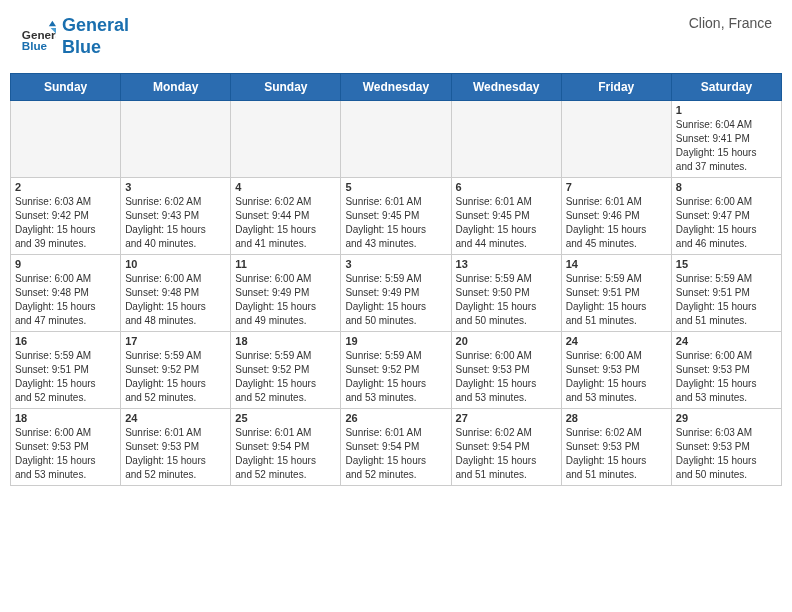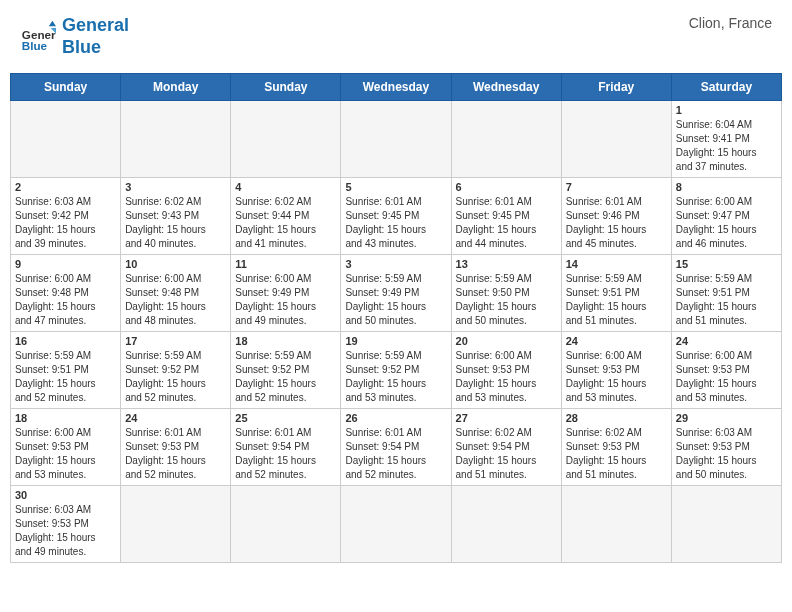--- a/index.html
+++ b/index.html
@@ -242,26 +242,14 @@
         </td>
         <td>
           <span class="day-num">28</span>
           <div class="day-info">Sunrise: 6:02 AM<br>Sunset: 9:53 PM<br>Daylight: 15 hours<br>and 51 minutes.</div>
         </td>
         <td>
           <span class="day-num">29</span>
           <div class="day-info">Sunrise: 6:03 AM<br>Sunset: 9:53 PM<br>Daylight: 15 hours<br>and 50 minutes.</div>
         </td>
       </tr>
-      <tr>
-        <td>
-          <span class="day-num">30</span>
-          <div class="day-info">Sunrise: 6:03 AM<br>Sunset: 9:53 PM<br>Daylight: 15 hours<br>and 49 minutes.</div>
-        </td>
-        <td class="empty"></td>
-        <td class="empty"></td>
-        <td class="empty"></td>
-        <td class="empty"></td>
-        <td class="empty"></td>
-        <td class="empty"></td>
-      </tr>
     </tbody>
 </table>
 
 </body></html>

